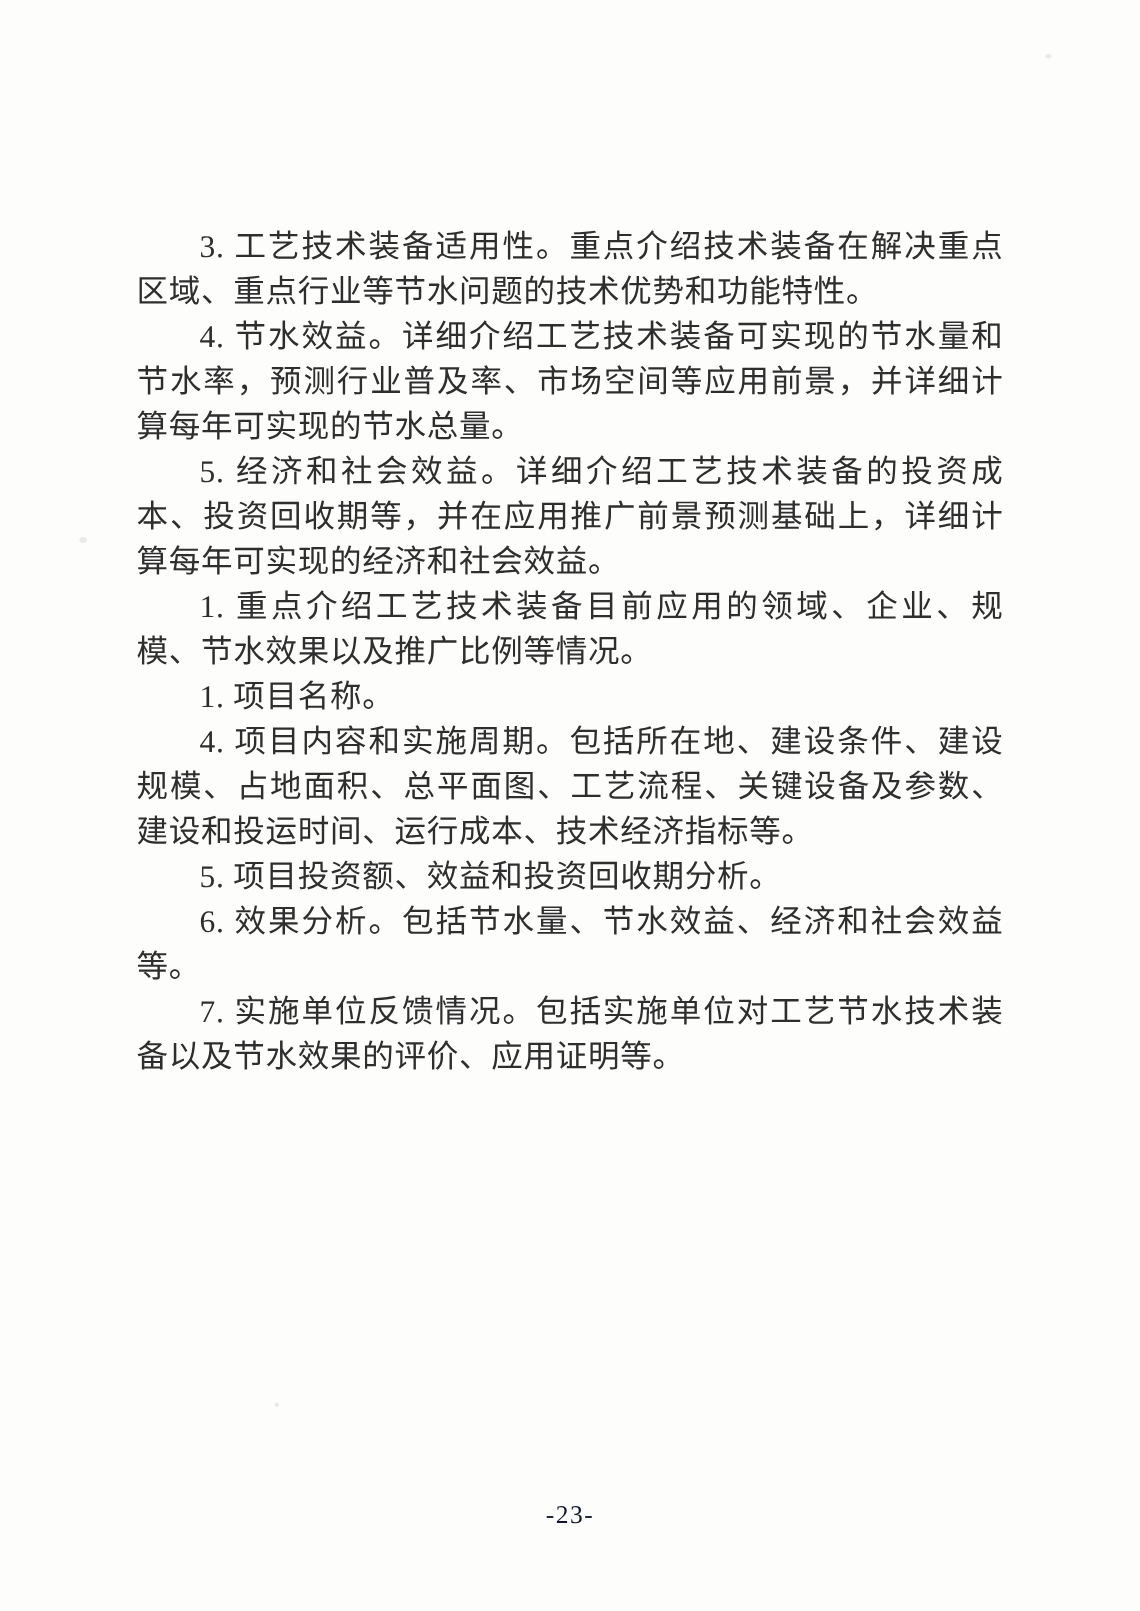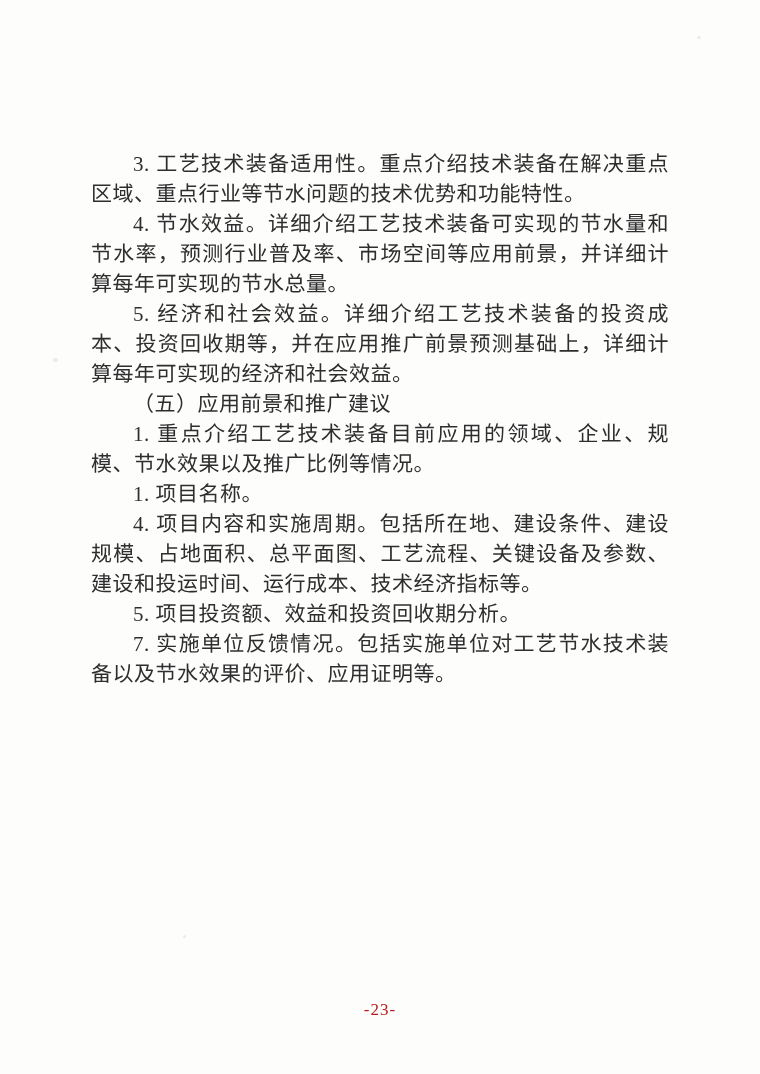--- a/index.html
+++ b/index.html
@@ -36,45 +36,45 @@
   }
   .page-number {
     position: absolute;
     top: 1000px;
     left: 0;
     width: 100%;
     text-align: center;
     font-family: "Liberation Serif", "DejaVu Serif", serif;
     font-size: 17px;
     letter-spacing: 1px;
-    color: #b91c1c;
+    color: #0f172a;
   }
   .speck {
     position: absolute;
     border-radius: 50%;
     background: rgba(120, 120, 120, 0.14);
   }
   .speck-1 { left: 53px;  top: 358px; width: 5px; height: 4px; }
   .speck-2 { left: 183px; top: 935px; width: 3px; height: 3px; }
   .speck-3 { left: 697px; top: 36px;  width: 4px; height: 3px; }
 </style>
 </head>
 <body>
 
 <div class="page">
 
   <div class="body-text">
     <p>3. 工艺技术装备适用性。重点介绍技术装备在解决重点区域、重点行业等节水问题的技术优势和功能特性。</p>
     <p>4. 节水效益。详细介绍工艺技术装备可实现的节水量和节水率，预测行业普及率、市场空间等应用前景，并详细计算每年可实现的节水总量。</p>
     <p>5. 经济和社会效益。详细介绍工艺技术装备的投资成本、投资回收期等，并在应用推广前景预测基础上，详细计算每年可实现的经济和社会效益。</p>
-    <p>（五）应用前景和推广建议</p>
     <p>1. 重点介绍工艺技术装备目前应用的领域、企业、规模、节水效果以及推广比例等情况。</p>
     <p>1. 项目名称。</p>
     <p>4. 项目内容和实施周期。包括所在地、建设条件、建设规模、占地面积、总平面图、工艺流程、关键设备及参数、建设和投运时间、运行成本、技术经济指标等。</p>
     <p>5. 项目投资额、效益和投资回收期分析。</p>
+    <p>6. 效果分析。包括节水量、节水效益、经济和社会效益等。</p>
     <p>7. 实施单位反馈情况。包括实施单位对工艺节水技术装备以及节水效果的评价、应用证明等。</p>
   </div>
 
   <div class="page-number">-23-</div>
 
   <div class="speck speck-1"></div>
   <div class="speck speck-2"></div>
   <div class="speck speck-3"></div>
 
 </div>

